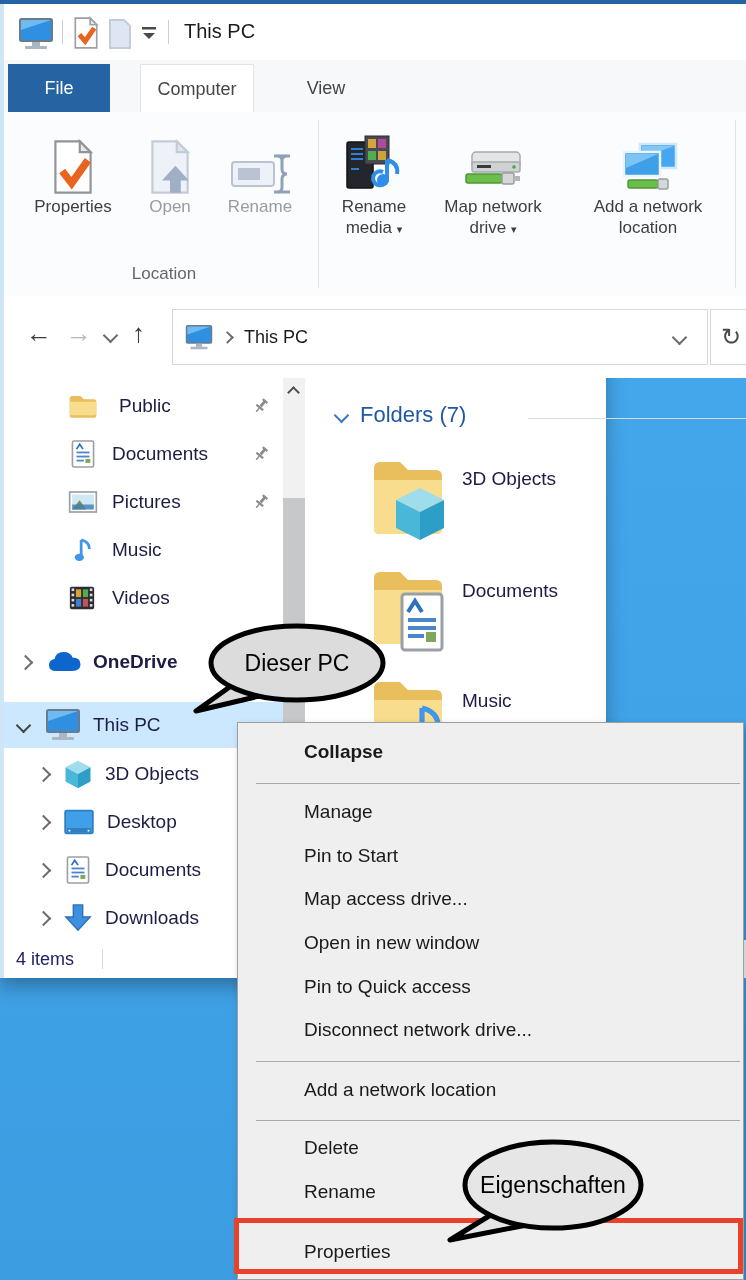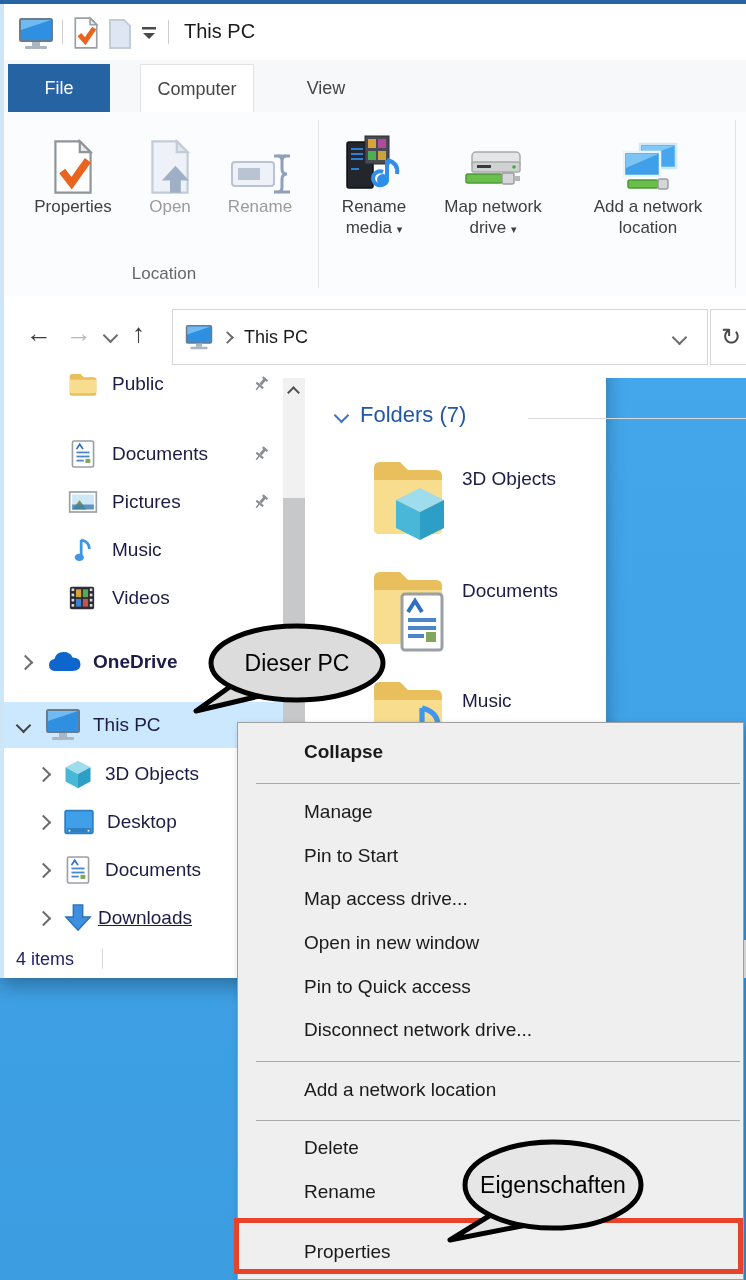--- a/index.html
+++ b/index.html
@@ -223,21 +223,21 @@
         </svg>
         <span class="chev r" style="width:7px;height:7px;margin-left:10px;"></span>
         <span style="margin-left:12px;font-size:18px;color:#1a1a1a;">This PC</span>
         <span class="chev d" style="margin-left:auto;margin-right:22px;"></span>
       </div>
       <div class="searchbox">
         <span style="margin-left:10px;font-size:24px;color:#4a4a4a;">↻</span>
       </div>
     </div>
 
-    <div class="side-row" style="top:367px;">
+    <div class="side-row" style="top:389px;gap:7px;">
       <svg style="margin-left:64px;" width="30" height="26" viewBox="0 0 36 30">
         <path d="M2 6 q0-3 3-3 h10 l4 4 h12 q3 0 3 3 v16 q0 3-3 3 H5 q-3 0-3-3 z" fill="#e9bf5e"></path>
         <path d="M2 10 h32 v13 q0 3-3 3 H5 q-3 0-3-3 z" fill="#f7dd8d"></path>
       </svg>
       <span class="lbl" style="margin-left:14px;">Public</span>
       <svg class="pinicon" width="18" height="18" viewBox="0 0 24 24">
         <g fill="#8a8f94" transform="rotate(40 12 12)">
             <rect x="8" y="2" width="8" height="3"></rect>
             <rect x="10" y="4" width="4" height="9"></rect>
             <rect x="6" y="13" width="12" height="3" rx="1"></rect>
@@ -356,21 +356,21 @@
         <rect x="8" y="25" width="9" height="2.2" fill="#4a86c8"></rect>
           <rect x="19" y="24" width="6" height="5" fill="#7fa85a"></rect>
       </svg>
       <span class="lbl" style="margin-left:14px;">Documents</span>
     </div>
     <div class="side-row" style="top:901px;">
       <span class="chev r" style="margin-left:34px;"></span>
       <svg style="margin-left:14px;" width="30" height="30" viewBox="0 0 32 32">
         <path d="M11 2 h10 v13 h8 L16 29 3 15 h8 z" fill="#3d8fe0" stroke="#2f6fb5" stroke-width="1.5"></path>
       </svg>
-      <span class="lbl" style="margin-left:5px;text-decoration:underline;">Downloads</span>
+      <span class="lbl" style="margin-left:12px;">Downloads</span>
     </div>
 
     <div class="scrollbar">
       <span class="chev u" style="position:absolute;left:6px;top:10px;width:7px;height:7px;border-color:#505050;"></span>
       <div class="scrollthumb"></div>
     </div>
 
     <span class="abs chev d blue" style="left:336px;top:410px;"></span>
     <span class="grp-header" style="left:360px;top:402px;">Folders (7)</span>
     <div class="grp-rule" style="left:528px;top:418px;width:218px;"></div>

